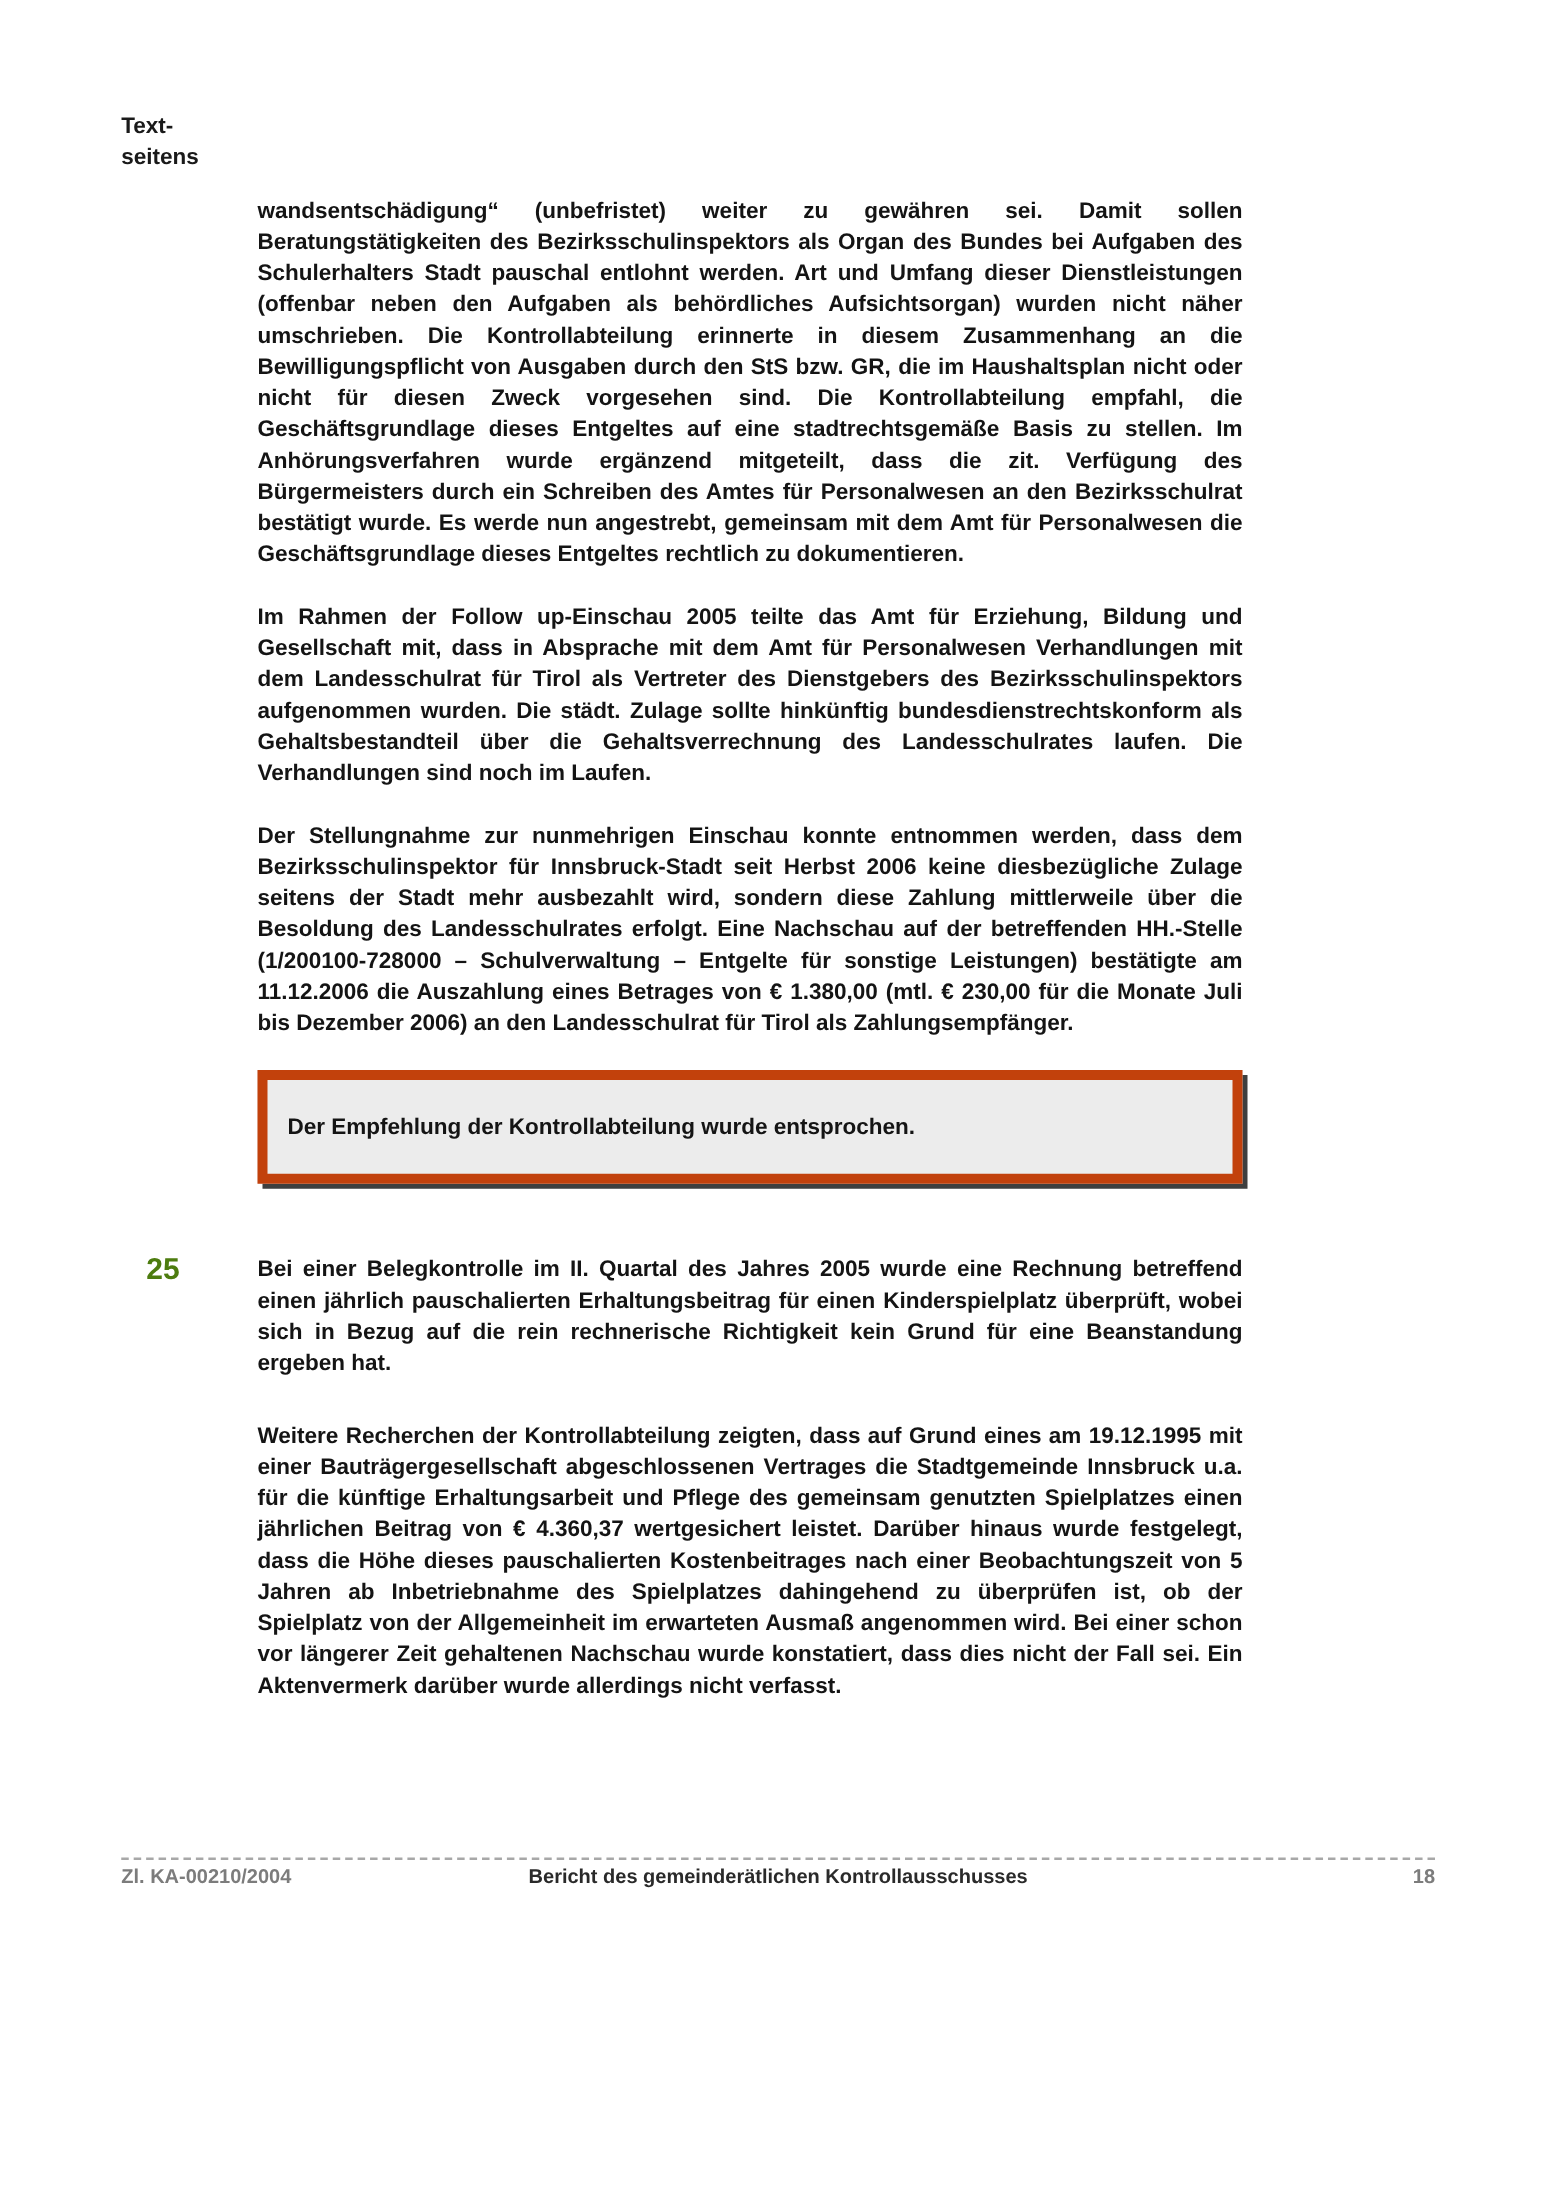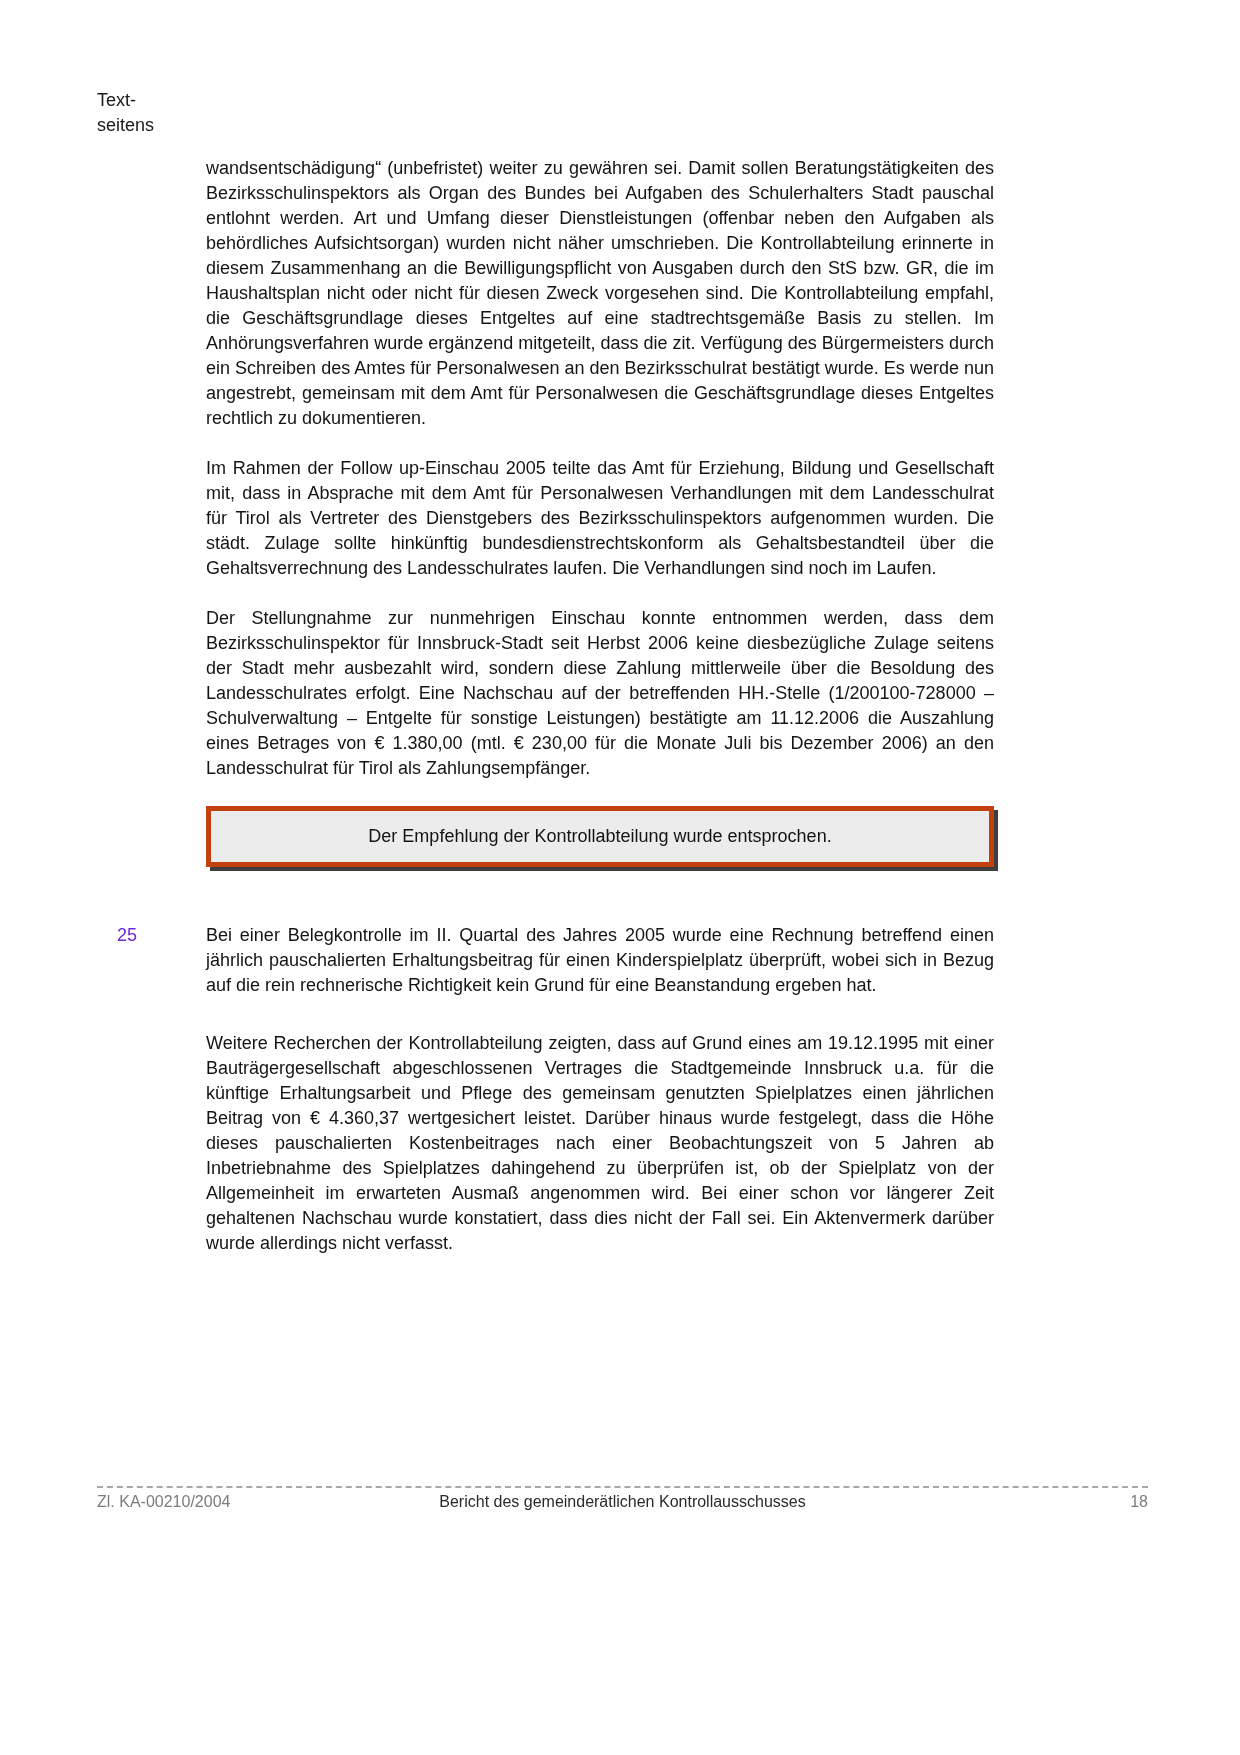--- a/index.html
+++ b/index.html
@@ -1,15 +1,15 @@
 <!DOCTYPE html>
 <html lang="de"><head>
 <meta charset="utf-8">
 <style>
-  * { margin: 0; padding: 0; box-sizing: border-box; }
+  * { margin: 0; padding: 0; box-sizing: border-box; font-weight: bold; }
   html, body { background: #e9e9e9; }
   .page {
     position: relative;
     width: 1240px;
     height: 1755px;
     margin: 0 auto;
     background: #ffffff;
     font-family: "Liberation Sans", "DejaVu Sans", sans-serif;
     color: #141414;
     overflow: hidden;
@@ -31,33 +31,32 @@
     line-height: 25px;
     text-align: justify;
     hyphens: auto;
     -webkit-hyphens: auto;
   }
   .para { margin-bottom: 25px; }
   .para.tight { margin-bottom: 0; margin-top: 33px; }
   .rec-box {
     margin: 25px 0 56px 0;
     background: #ececec;
-    border: 5px solid #c2410c;
+    border: 8px solid #c2410c;
     box-shadow: 4px 4px 0 #3f3f3f;
-    padding: 13px 16px;
-    text-align: center;
+    padding: 25px 16px;
   }
   .item { position: relative; }
   .item-number {
     position: absolute;
     left: -89px;
     top: 0;
-    font-size: 18px;
+    font-size: 24px;
     line-height: 25px;
-    color: #6d28d9;
+    color: #4d7c0f;
   }
   .footer {
     position: absolute;
     left: 97px;
     right: 92px;
     top: 1486px;
     font-size: 16px;
   }
   .footer-divider {
     border-top: 2px dashed #a8a8a8;

